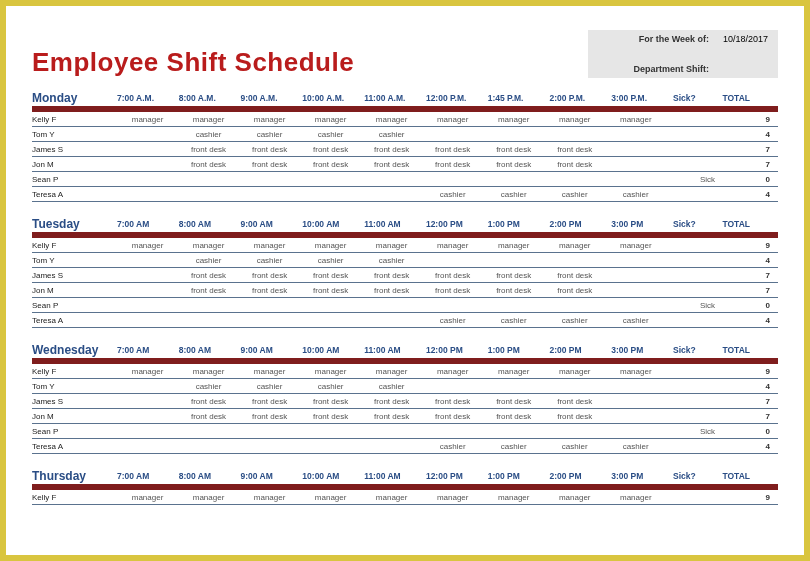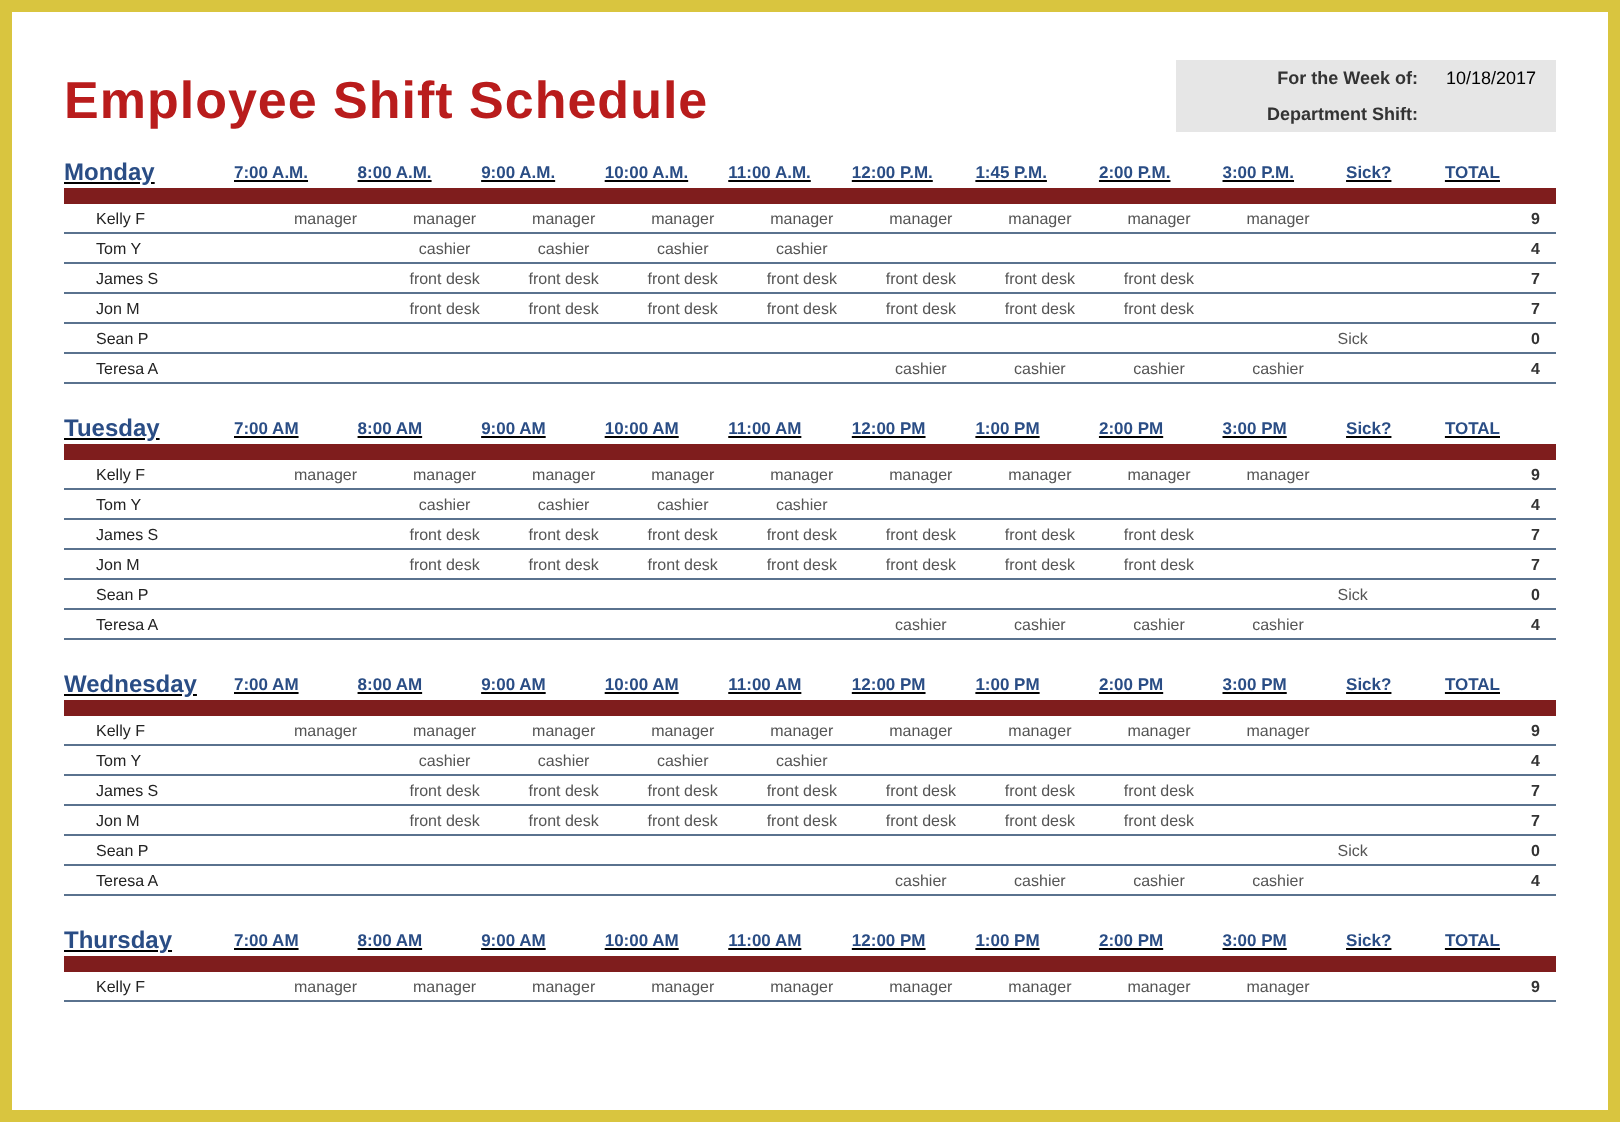--- a/index.html
+++ b/index.html
@@ -25,36 +25,35 @@
     font-weight: bold;
     letter-spacing: 0.5px;
   }
   .meta {
     background: #e6e6e6;
     font-size: 9px;
     color: #333;
     padding: 4px 8px;
     display: flex;
     flex-direction: column;
-    gap: 8px;
+    gap: 20px;
     min-width: 190px;
   }
   .meta-row {
     display: flex;
     justify-content: space-between;
     align-items: baseline;
     gap: 6px;
   }
   .meta-row .label { font-weight: bold; text-align: right; flex: 1; }
   .meta-row .value { color: #000; min-width: 55px; text-align: center; padding-left: 6px; }
   .day-block { margin-bottom: 12px; }
   .day-header {
     display: flex;
-    border-bottom: 8px solid #7f1d1d;
-    text-decoration: underline;
+    border-bottom: 6px solid #7f1d1d;
   }
   .day-name {
     color: #2a4d85;
     font-weight: bold;
     font-size: 12px;
     width: 85px;
     padding: 3px 0 1px 0;
   }
   .time-cell, .sick-th, .total-th {
     color: #2a4d85;
@@ -71,28 +70,27 @@
     border-bottom: 1px solid #5a728e;
     font-size: 8px;
     color: #333;
     height: 15px;
     align-items: center;
   }
   .emp-name {
     width: 85px;
     padding-left: 0;
     color: #222;
-    margin-left: 16px;
   }
   .cell {
     flex: 1;
     text-align: center;
     color: #555;
   }
-  .sick-cell { flex: 0.8; text-align: left; color: #555; }
+  .sick-cell { flex: 0.8; text-align: right; color: #555; }
   .total-cell {
     flex: 0.9;
     text-align: right;
     padding-right: 8px;
     font-weight: bold;
     color: #333;
   }
 </style>
 </head>
 <body>

